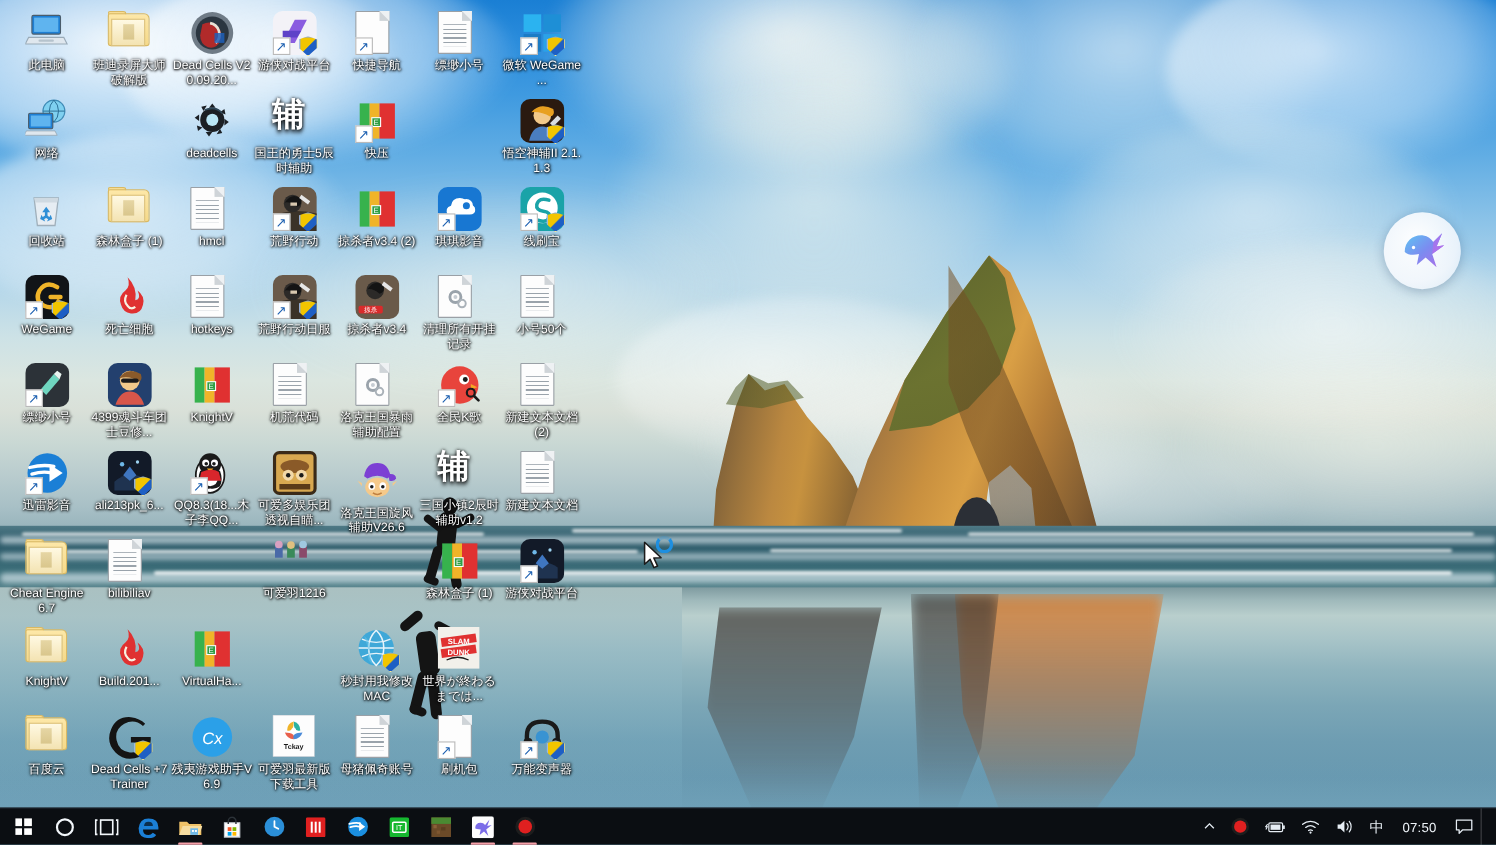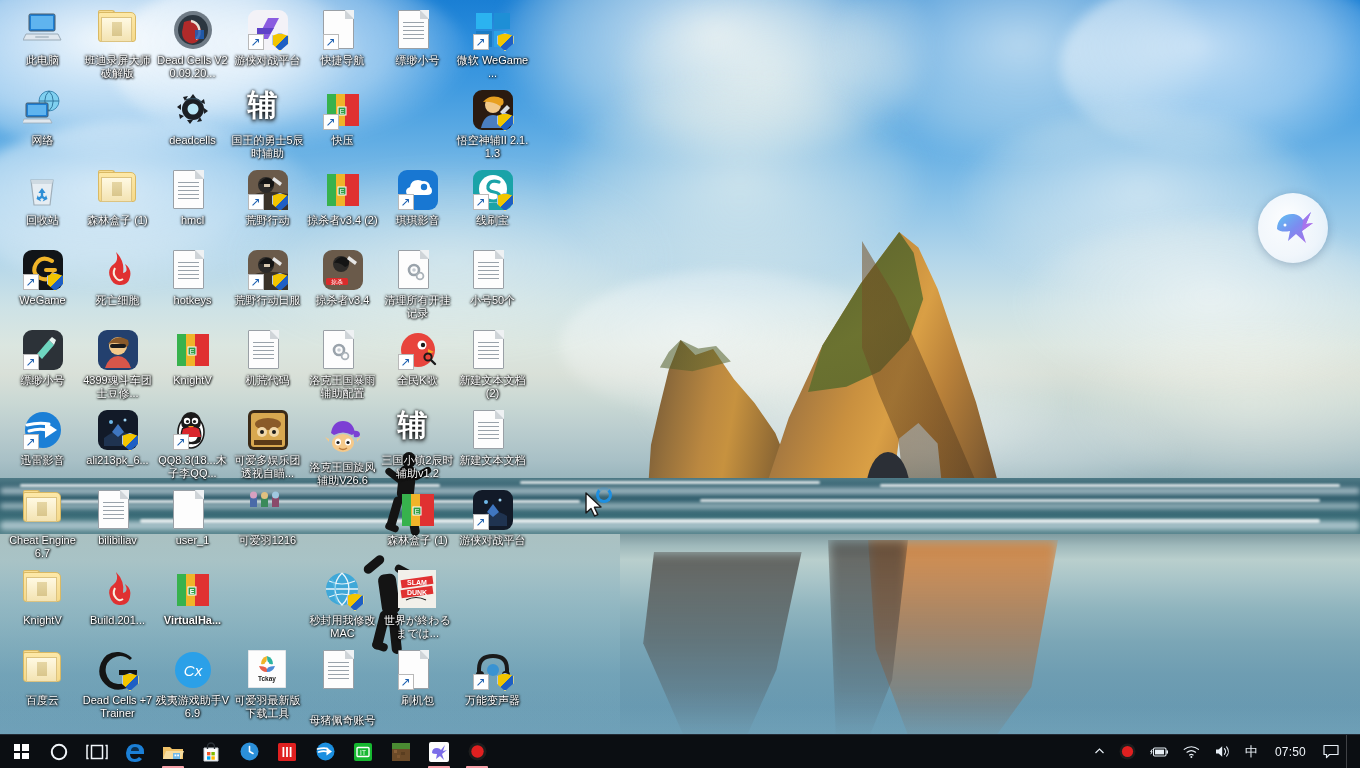--- a/index.html
+++ b/index.html
@@ -793,28 +793,20 @@
       <div class="dicon" style="left: 80px; top: 486px;">
         <div class="glyph">
           <div class="art">
             <div class="doc">
               <div class="lines"></div>
             </div>
           </div>
         </div>
         <div class="lbl">bilibiliav</div>
       </div>
-      <div class="dicon" style="left: 155px; top: 486px;">
-        <div class="glyph">
-          <div class="art">
-            <div class="doc blank"></div>
-          </div>
-        </div>
-        <div class="lbl">user_1</div>
-      </div>
       <div class="dicon" style="left: 230px; top: 486px;">
         <div class="glyph">
           <div class="art"><svg width="38" height="22" viewBox="0 0 38 22">
               <g>
                 <rect x="2" y="6" width="7" height="11" fill="#4a6aa8"></rect>
                 <circle cx="5.5" cy="5" r="3.5" fill="#d8a0c0"></circle>
                 <rect x="13" y="7" width="7" height="10" fill="#3a8a5a"></rect>
                 <circle cx="16.5" cy="5.5" r="3.5" fill="#e0c080"></circle>
                 <rect x="24" y="6" width="7" height="11" fill="#8a4a6a"></rect>
                 <circle cx="27.5" cy="5" r="3.5" fill="#a0c8e0"></circle>
@@ -862,21 +854,21 @@
       </div>
       <div class="dicon" style="left: 80px; top: 566px;">
         <div class="glyph">
           <div class="art"><svg width="36" height="40" viewBox="0 0 36 40">
               <path d="M18 2 q3 8 -2 12 q-7 5 -4 13 q2 7 9 8 q9 1 11 -8 q2 -8 -5 -13 q4 8 -2 9 q2 -12 -7 -21 Z" fill="#e03131"></path>
               <path d="M17 18 q-3 6 1 10 q3 4 7 1" fill="none" stroke="#f8f0e0" stroke-width="2"></path>
             </svg></div>
         </div>
         <div class="lbl">Build.201...</div>
       </div>
-      <div class="dicon" style="left: 155px; top: 566px; font-weight: bold;">
+      <div class="dicon" style="left: 155px; top: 566px;">
         <div class="glyph">
           <div class="art"><svg width="40" height="40" viewBox="0 0 40 40">
               <rect x="4" y="4" width="9" height="32" fill="#37b24d"></rect>
               <rect x="13" y="4" width="9" height="32" fill="#f0b429"></rect>
               <rect x="22" y="4" width="14" height="32" fill="#e03131"></rect>
               <rect x="15" y="17" width="8" height="8" fill="#2f9e44" stroke="#fff" stroke-width="1"></rect>
               <text x="19" y="24" font-size="7" fill="#fff" text-anchor="middle" font-family="sans-serif">E</text>
             </svg></div>
         </div>
         <div class="lbl">VirtualHa...</div>
@@ -944,21 +936,21 @@
                 <path d="M0 -8 q-6 2 -6 8 q6 2 6 -8" fill="#f0b429"></path>
                 <path d="M-8 2 q2 6 8 6 q2 -6 -8 -6" fill="#e8604c"></path>
                 <path d="M8 2 q-2 6 -8 6 q-2 -6 8 -6" fill="#4a8ad8"></path>
                 <circle cx="0" cy="0" r="2.2" fill="#fff"></circle>
               </g>
               <text x="19" y="31" font-size="6.5" fill="#1a1a1a" text-anchor="middle" font-family="sans-serif" font-weight="bold">Tckay</text>
             </svg></div>
         </div>
         <div class="lbl">可爱羽最新版下载工具</div>
       </div>
-      <div class="dicon" style="left: 305px; top: 646px; justify-content: space-between;">
+      <div class="dicon" style="left: 305px; top: 646px;">
         <div class="glyph">
           <div class="art">
             <div class="doc">
               <div class="lines"></div>
             </div>
           </div>
         </div>
         <div class="lbl">母猪佩奇账号</div>
       </div>
       <div class="dicon" style="left: 380px; top: 646px;">

